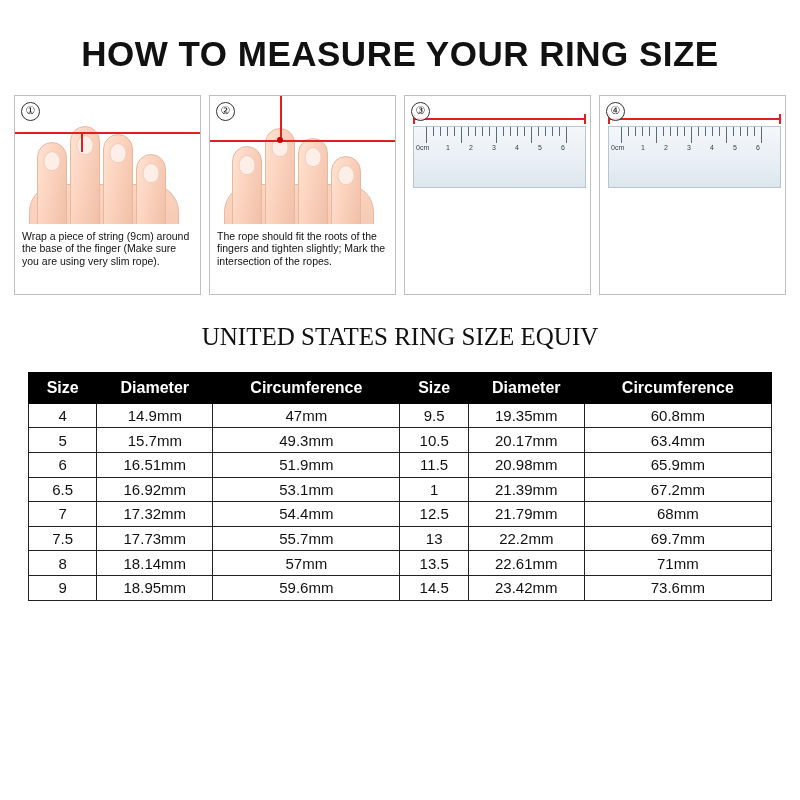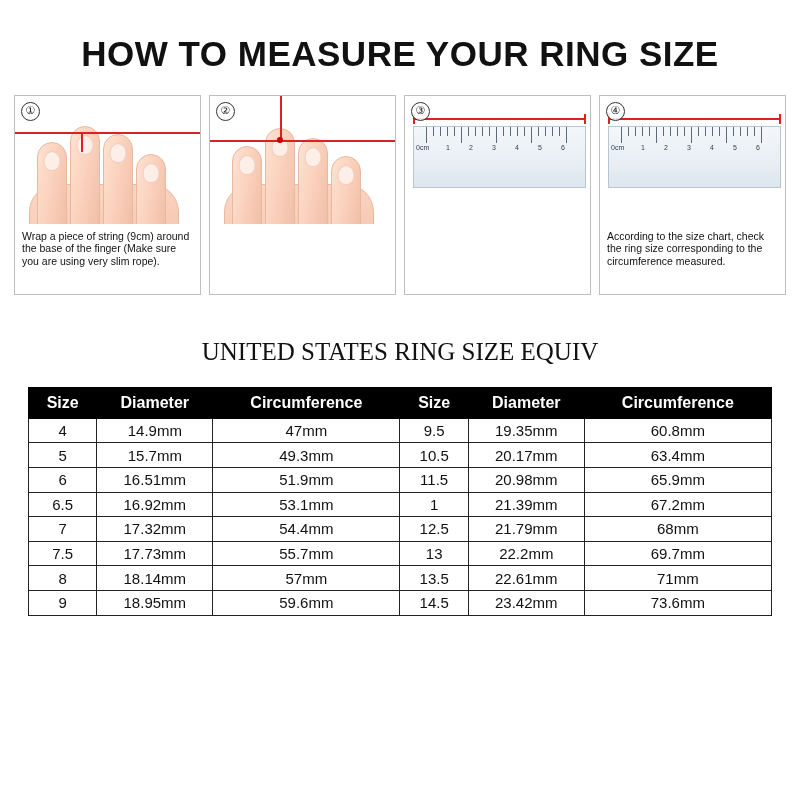--- a/index.html
+++ b/index.html
@@ -186,21 +186,21 @@
     height: 10px;
     background: #e02020;
   }
 
   
   .table-title {
     text-align: center;
     font-family: "Liberation Serif", serif;
     font-size: 25px;
     color: #111;
-    margin-top: 43px;
+    margin-top: 28px;
     font-weight: normal;
   }
   .table-unit {
     text-align: center;
     font-family: "Liberation Sans", sans-serif;
     font-size: 19px;
     font-weight: bold;
     color: #111;
     margin-top: 6px;
   }
@@ -281,20 +281,21 @@
             </div>
           <div class="finger" style="left:121px; height:82px;">
               <div class="nail"></div>
             </div>
           <div class="string" style="left:0; right:0; top:44px;"></div>
           <div class="string-tail" style="left:70px; top:0; height:46px;"></div>
           <div class="knot" style="left:67px; top:41px;"></div>
         </div>
         <div class="step-num">②</div>
       </div>
+      <div class="step-cap">The rope should fit the roots of the fingers and tighten slightly; Mark the intersection of the ropes.</div>
     </div>
 
     <div class="step">
       <div class="step-illo">
         <div class="ruler-wrap">
           <div class="ruler-red"></div>
           <div class="ruler-red-cap" style="left:8px;"></div>
           <div class="ruler-red-cap" style="right:4px;"></div>
           <div class="ruler">
             <div class="tick major" style="left:12px;"></div>
@@ -363,21 +364,20 @@
             <div class="rnum" style="left:32px;">1</div>
             <div class="rnum" style="left:55px;">2</div>
             <div class="rnum" style="left:78px;">3</div>
             <div class="rnum" style="left:101px;">4</div>
             <div class="rnum" style="left:124px;">5</div>
             <div class="rnum" style="left:147px;">6</div>
           </div>
         </div>
         <div class="step-num">④</div>
       </div>
-      <div class="step-cap">According to the size chart, check the ring size corresponding to the circumference measured.</div>
     </div>
 
   </div>
 
   <h2 class="table-title">UNITED STATES RING SIZE EQUIV</h2>
 
   <table class="sizes">
     <colgroup>
       <col class="c-size">
         <col class="c-dia">

